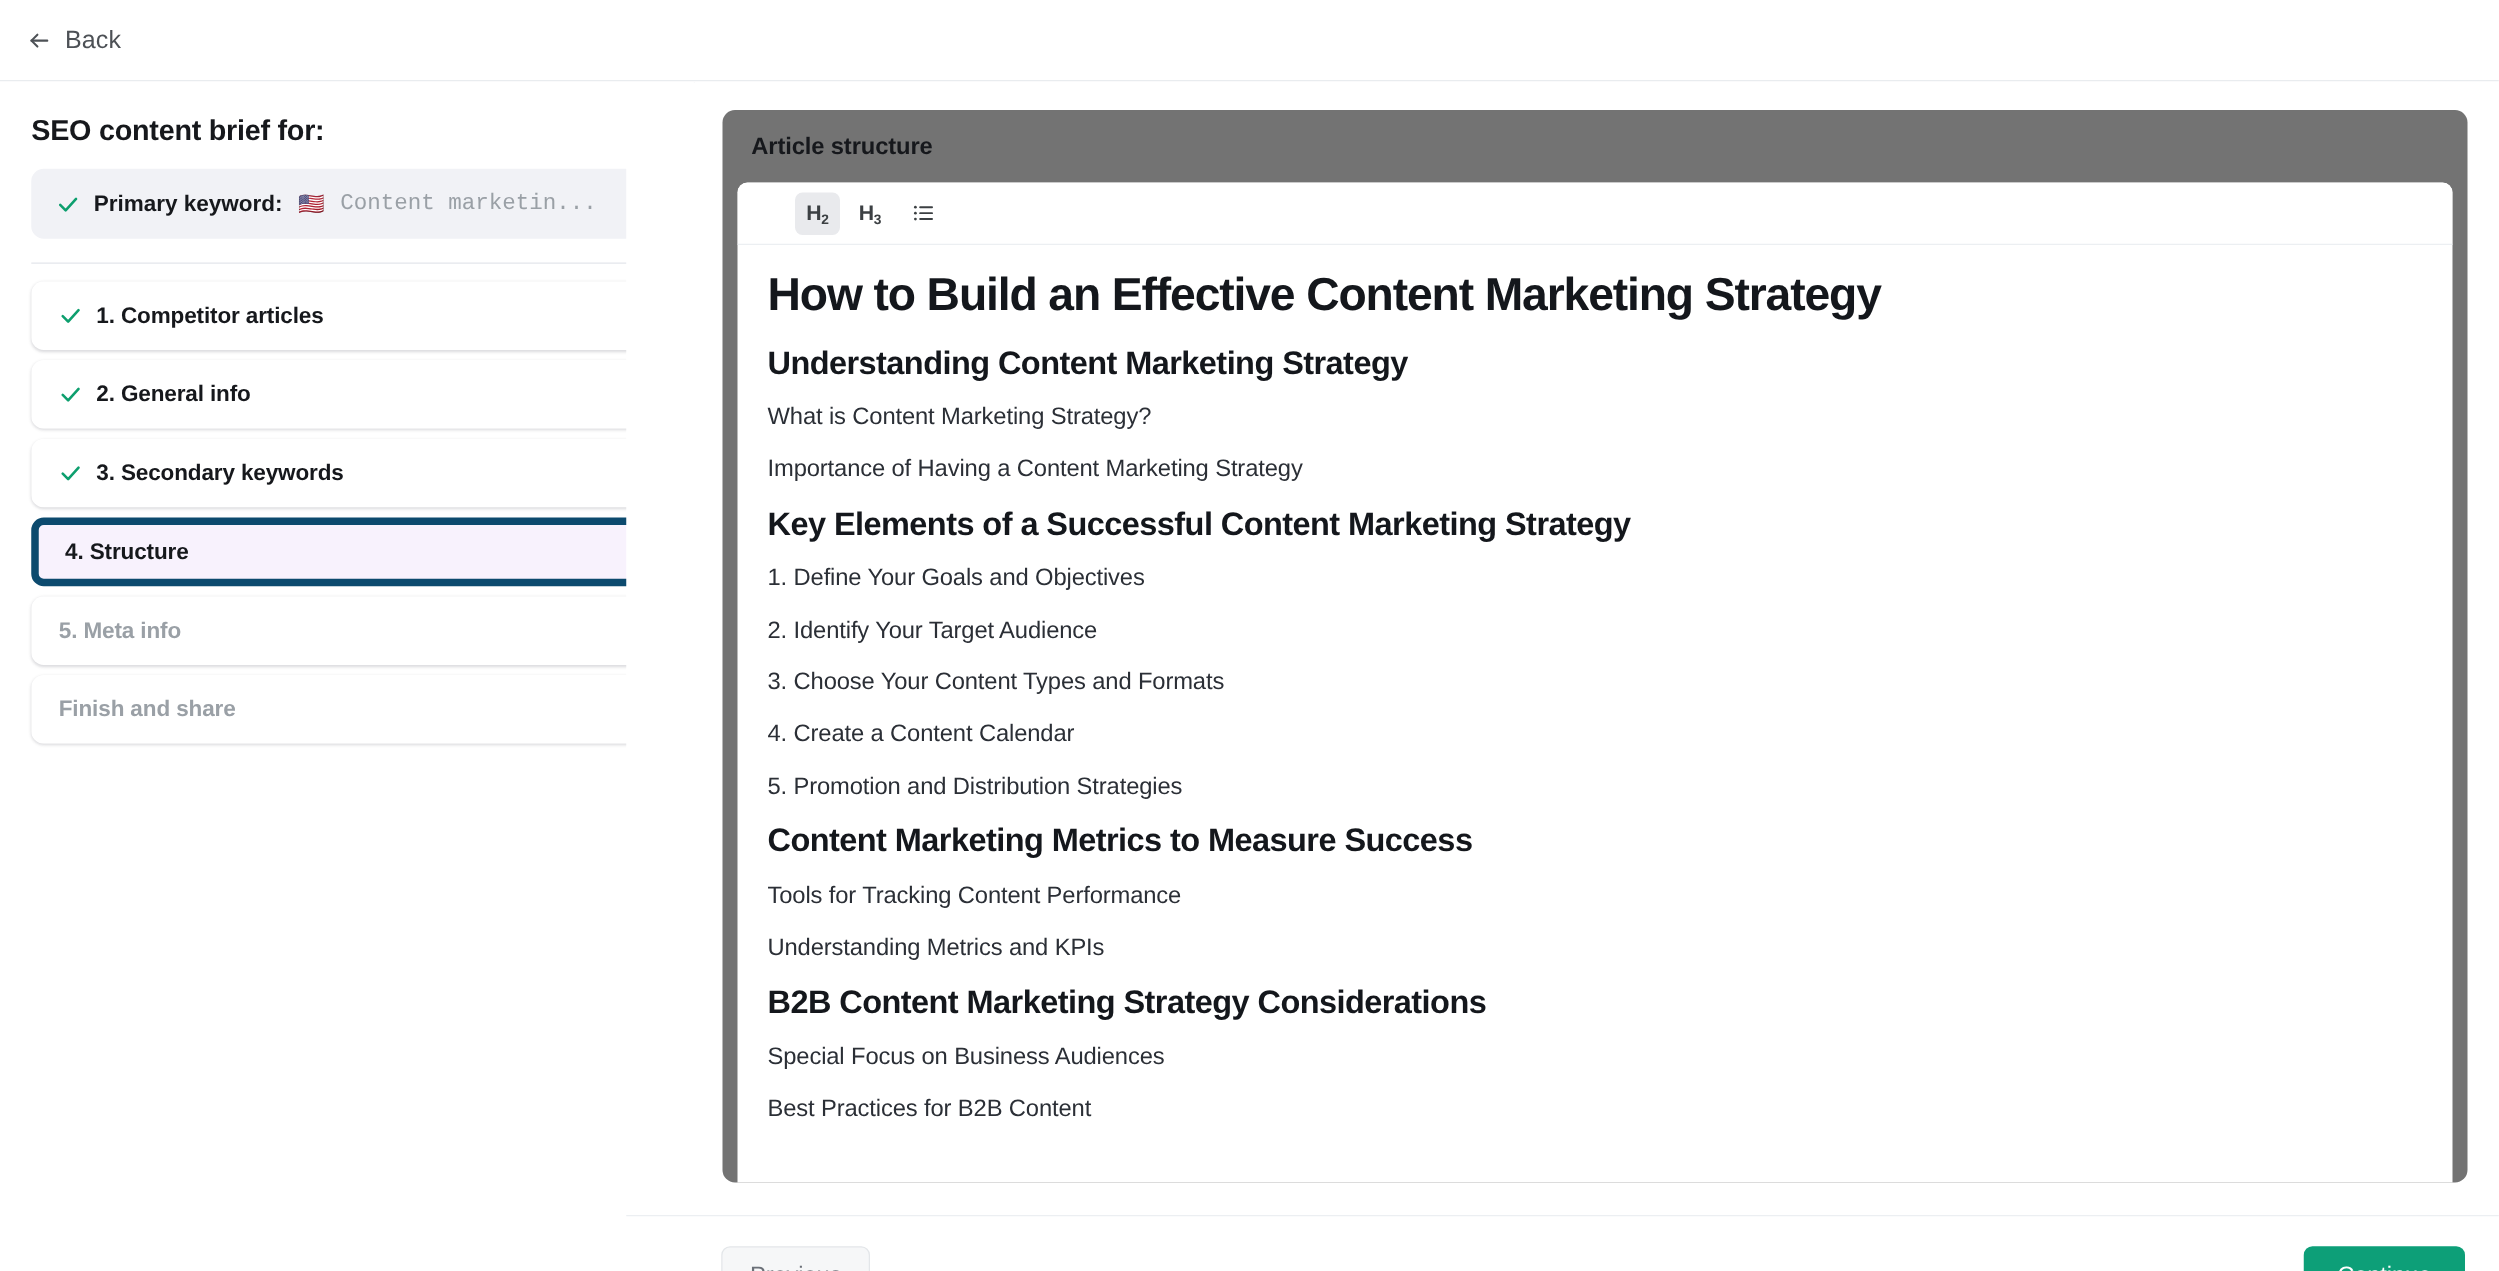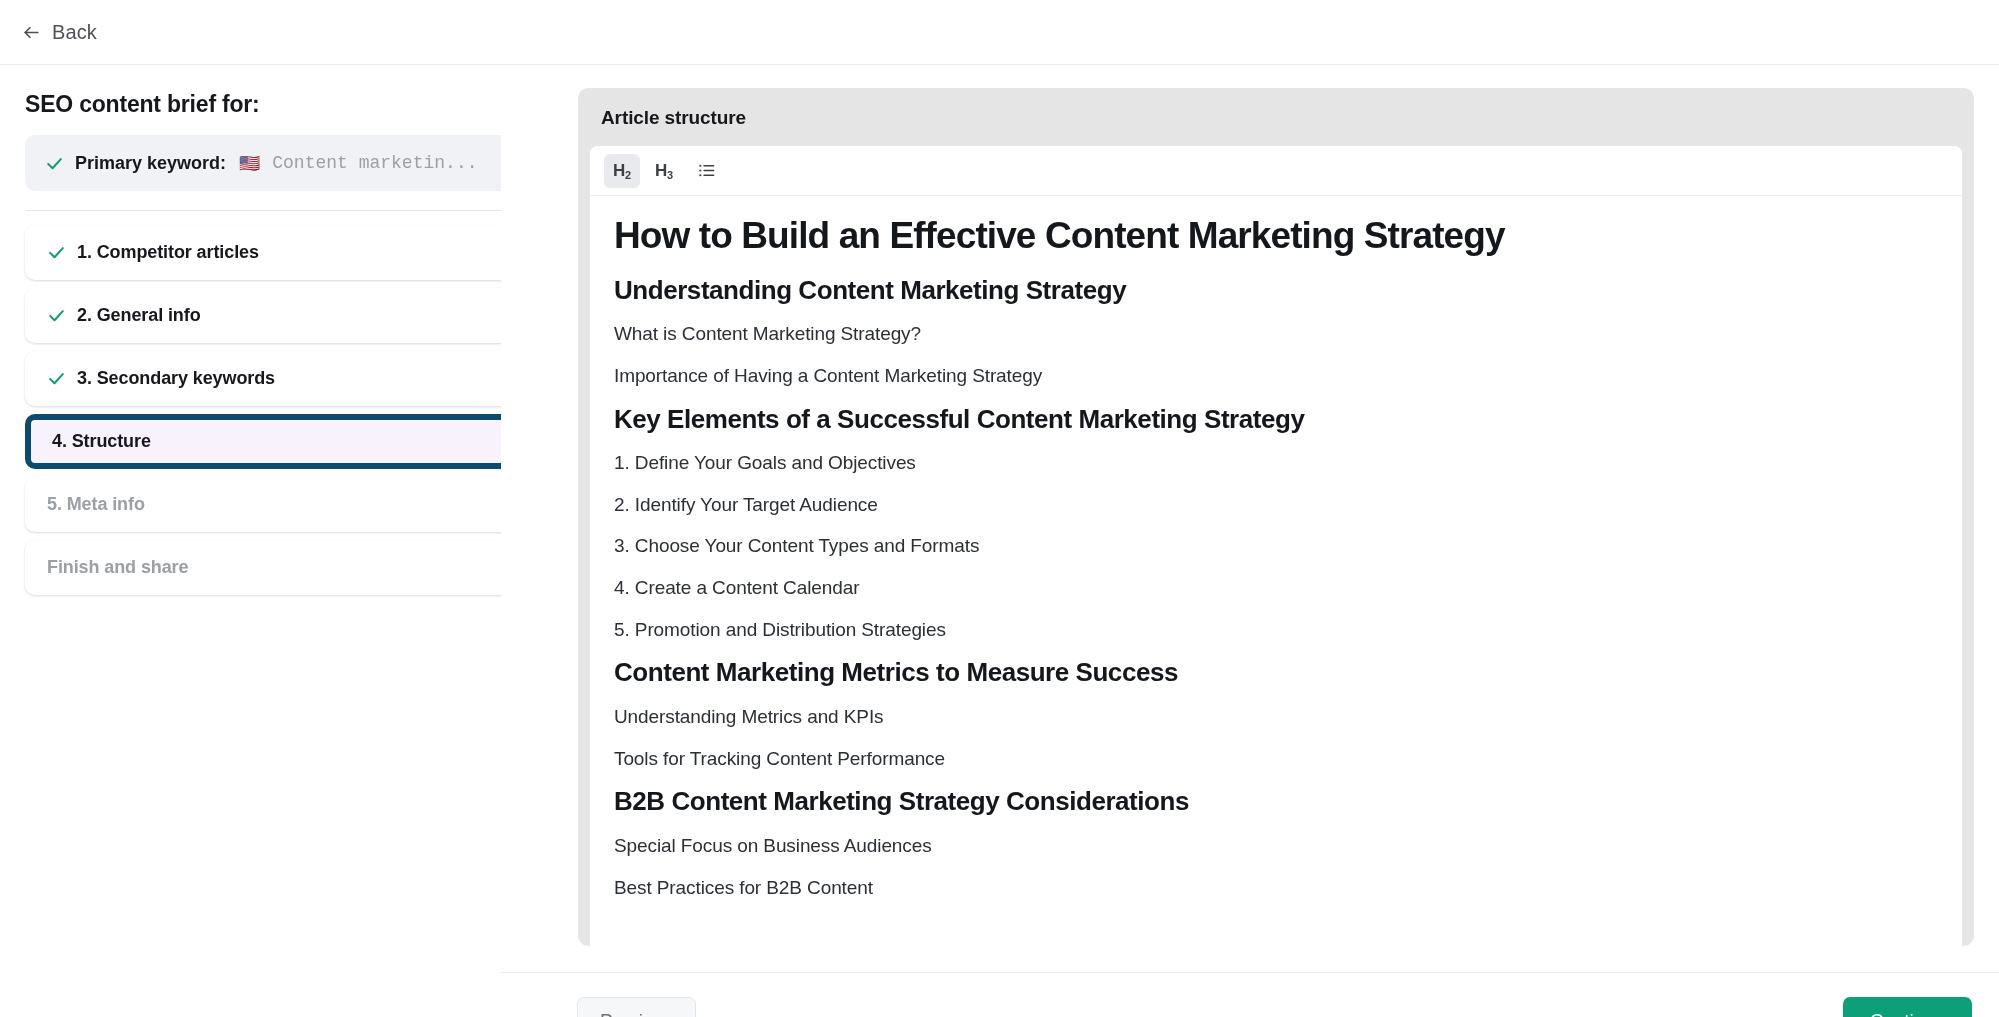--- a/index.html
+++ b/index.html
@@ -146,21 +146,21 @@
     width: 1498px;
     height: 951px;
     background: #ffffff;
   }
 
   .blue-panel {
     position: absolute;
     top: 22px; left: 77px;
     width: 1396px;
     height: 858px;
-    background: #e5e5e5;
+    background: #737373;
     border-radius: 10px;
     padding: 0;
   }
   .panel-title {
     font-size: 19px;
     font-weight: 700;
     color: #16181c;
     padding: 19px 0 0 23px;
     letter-spacing: -0.1px;
   }
@@ -191,21 +191,21 @@
     width: 36px; height: 34px;
     border-radius: 6px;
     display: flex;
     align-items: center;
     justify-content: center;
     cursor: pointer;
     background: transparent;
     border: none;
     color: #3c4043;
   }
-  .tool-btn.active { background: #e9eaed; }
+  .tool-btn.active { background: #e9eaed; margin-left: 32px; }
   .tool-txt {
     font-size: 17px;
     font-weight: 600;
     color: #3c4043;
     letter-spacing: -0.3px;
   }
   .tool-txt sub {
     font-size: 11px;
     font-weight: 600;
     vertical-align: baseline;
@@ -398,22 +398,22 @@
             <div class="doc-h2">Understanding Content Marketing Strategy</div>
             <div class="doc-h3">What is Content Marketing Strategy?</div>
             <div class="doc-h3">Importance of Having a Content Marketing Strategy</div>
             <div class="doc-h2">Key Elements of a Successful Content Marketing Strategy</div>
             <div class="doc-h3">1. Define Your Goals and Objectives</div>
             <div class="doc-h3">2. Identify Your Target Audience</div>
             <div class="doc-h3">3. Choose Your Content Types and Formats</div>
             <div class="doc-h3">4. Create a Content Calendar</div>
             <div class="doc-h3">5. Promotion and Distribution Strategies</div>
             <div class="doc-h2">Content Marketing Metrics to Measure Success</div>
+            <div class="doc-h3">Tools for Tracking Content Performance</div>
             <div class="doc-h3">Understanding Metrics and KPIs</div>
-            <div class="doc-h3">Tools for Tracking Content Performance</div>
             <div class="doc-h2">B2B Content Marketing Strategy Considerations</div>
             <div class="doc-h3">Special Focus on Business Audiences</div>
             <div class="doc-h3">Best Practices for B2B Content</div>
           </div>
       </div>
 
     </div>
   </section>
 
   <div class="footer">

